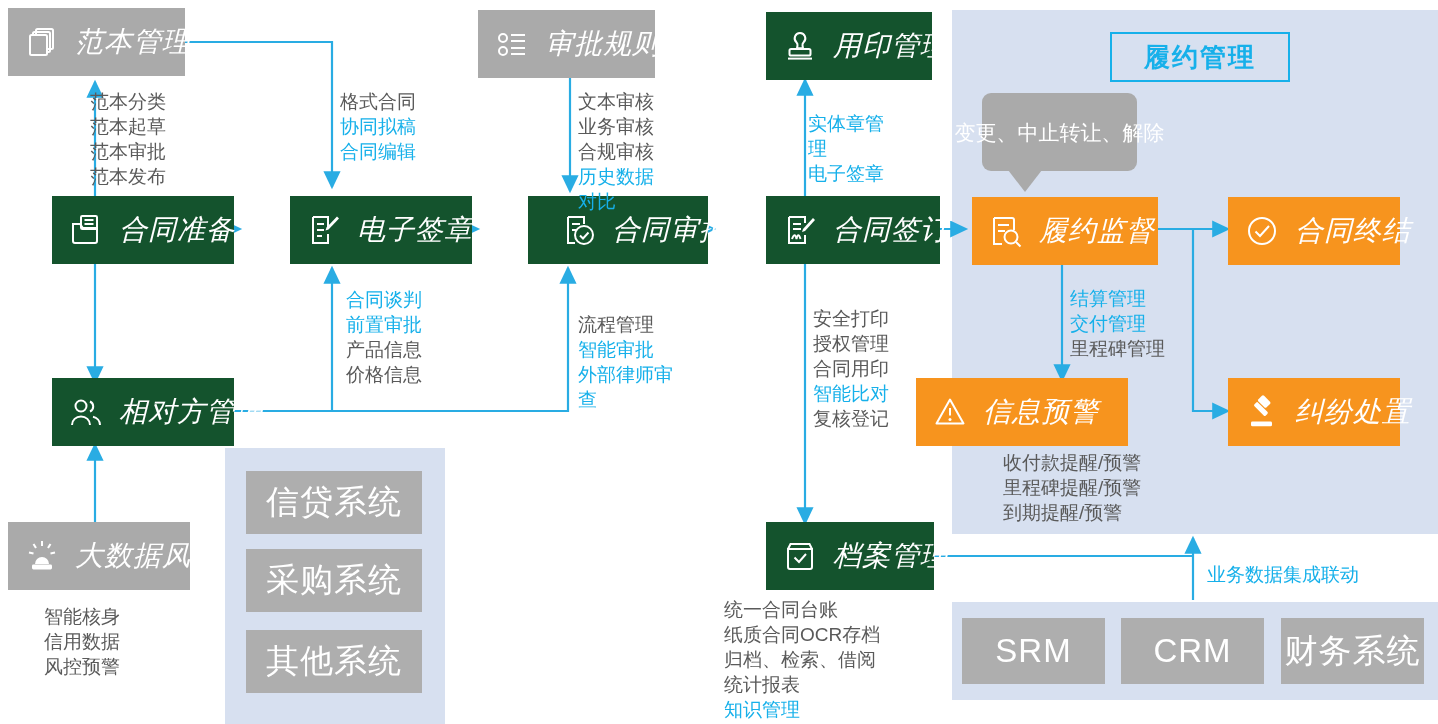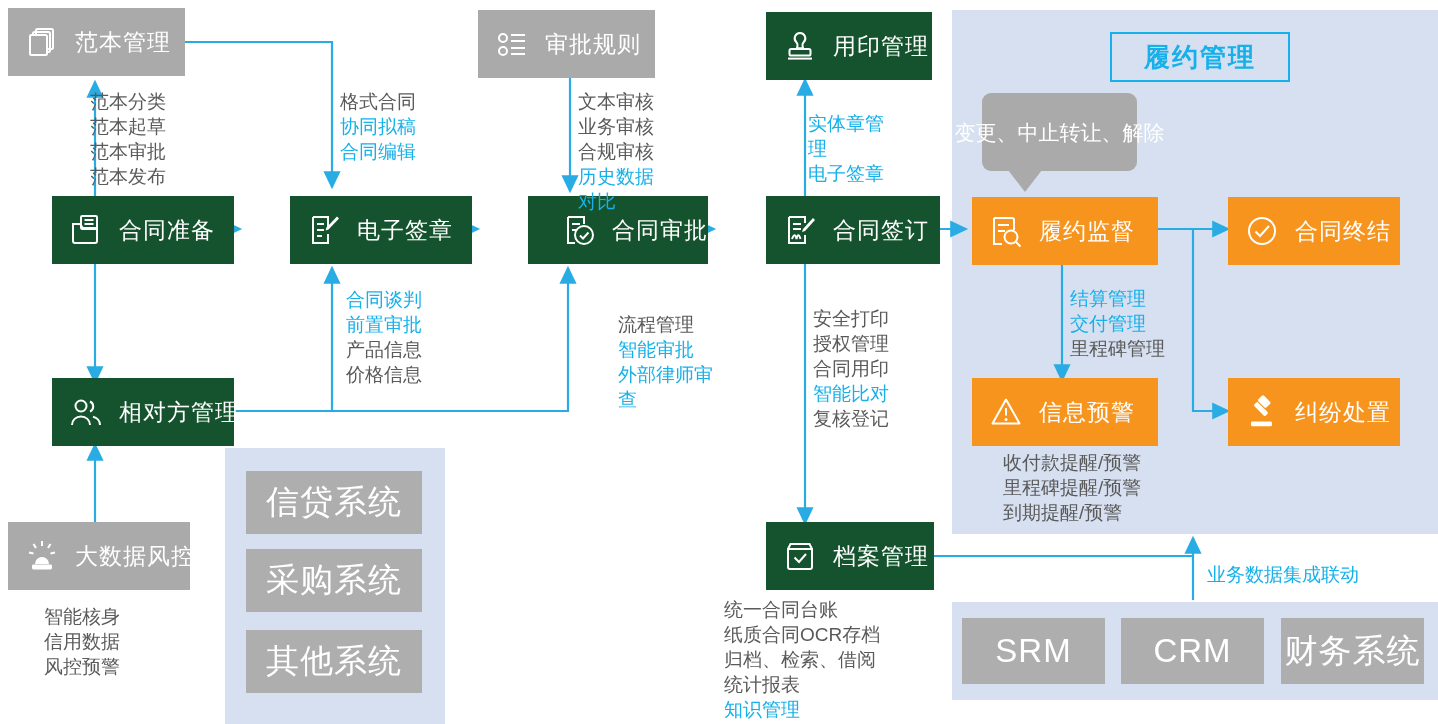--- a/index.html
+++ b/index.html
@@ -12,21 +12,21 @@
 
   
   .node{position:absolute;display:flex;align-items:center;box-sizing:border-box;}
   .node .ic{flex:0 0 auto;display:flex;align-items:center;justify-content:center;}
   .node .lbl{color:#ffffff;white-space:nowrap;}
   .node.blue{background:#14532d;margin-left:44px;}
   .node.grey{background:#aaaaaa;}
   .node.orange{background:#f7941e;}
 
   .n-big{height:68px;padding-left:14px;}
-  .n-big .lbl{font-size:23px;letter-spacing:1px;}
+  .n-big .lbl{font-size:28px;letter-spacing:1px;font-style:italic;}
   .n-big .ic{width:40px;height:40px;margin-right:13px;}
 
   .sysbox{position:absolute;background:#aeaeae;display:flex;align-items:center;
           justify-content:center;}
   .sysbox .lbl{color:#ffffff;font-size:33px;letter-spacing:1px;white-space:nowrap;}
 
   
   .cap{position:absolute;font-size:19px;line-height:25px;color:#5a5a5a;white-space:pre;}
   .cap .b{color:#16b0ea;}
   .cap.wrapped{white-space:normal;}
@@ -258,21 +258,21 @@
   <div class="node orange n-big" style="left:1228px;top:197px;width:172px;">
     <span class="ic">
       <svg width="36" height="36" viewBox="0 0 36 36" fill="none" stroke="#fff" stroke-width="2">
         <circle cx="18" cy="18" r="13"></circle>
         <path d="M11.5 18.5l4.5 4.5 9-10"></path>
       </svg>
     </span>
     <span class="lbl">合同终结</span>
   </div>
 
-  <div class="node orange n-big" style="left:972px;top:378px;width:186px;">
+  <div class="node orange n-big" style="left:916px;top:378px;width:212px;">
     <span class="ic">
       <svg width="36" height="36" viewBox="0 0 36 36" fill="none" stroke="#fff" stroke-width="2">
         <path d="M18 5.5l13.5 24H4.5z" stroke-linejoin="round"></path>
         <line x1="18" y1="14" x2="18" y2="21.5"></line>
         <circle cx="18" cy="25.5" r="1.5" fill="#fff" stroke="none"></circle>
       </svg>
     </span>
     <span class="lbl">信息预警</span>
   </div>
 
@@ -312,21 +312,21 @@
   <div class="cap" style="left:90px;top:89px;"><span>范本分类</span><br><span>范本起草</span><br><span>范本审批</span><br><span>范本发布</span></div>
 
   <div class="cap" style="left:340px;top:89px;"><span>格式合同</span><br><span class="b">协同拟稿</span><br><span class="b">合同编辑</span></div>
 
   <div class="cap wrapped" style="left:578px;top:89px;width:86px;"><span>文本审核</span><br><span>业务审核</span><br><span>合规审核</span><br><span class="b">历史数据对比</span></div>
 
   <div class="cap wrapped" style="left:808px;top:111px;width:86px;"><span class="b">实体章管理</span><br><span class="b">电子签章</span></div>
 
   <div class="cap" style="left:346px;top:287px;"><span class="b">合同谈判</span><br><span class="b">前置审批</span><br><span>产品信息</span><br><span>价格信息</span></div>
 
-  <div class="cap wrapped" style="left:578px;top:312px;width:104px;margin-left:40px;"><span>流程管理</span><br><span class="b">智能审批</span><br><span class="b">外部律师审查</span></div>
+  <div class="cap wrapped" style="left:578px;top:312px;width:104px;"><span>流程管理</span><br><span class="b">智能审批</span><br><span class="b">外部律师审查</span></div>
 
   <div class="cap" style="left:813px;top:306px;"><span>安全打印</span><br><span>授权管理</span><br><span>合同用印</span><br><span class="b">智能比对</span><br><span>复核登记</span></div>
 
   <div class="cap" style="left:44px;top:604px;"><span>智能核身</span><br><span>信用数据</span><br><span>风控预警</span></div>
 
   <div class="cap" style="left:724px;top:597px;"><span>统一合同台账</span><br><span>纸质合同OCR存档</span><br><span>归档、检索、借阅</span><br><span>统计报表</span><br><span class="b">知识管理</span></div>
 
   <div class="cap" style="left:1070px;top:286px;"><span class="b">结算管理</span><br><span class="b">交付管理</span><br><span>里程碑管理</span></div>
 
   <div class="cap" style="left:1003px;top:450px;"><span>收付款提醒/预警</span><br><span>里程碑提醒/预警</span><br><span>到期提醒/预警</span></div>

